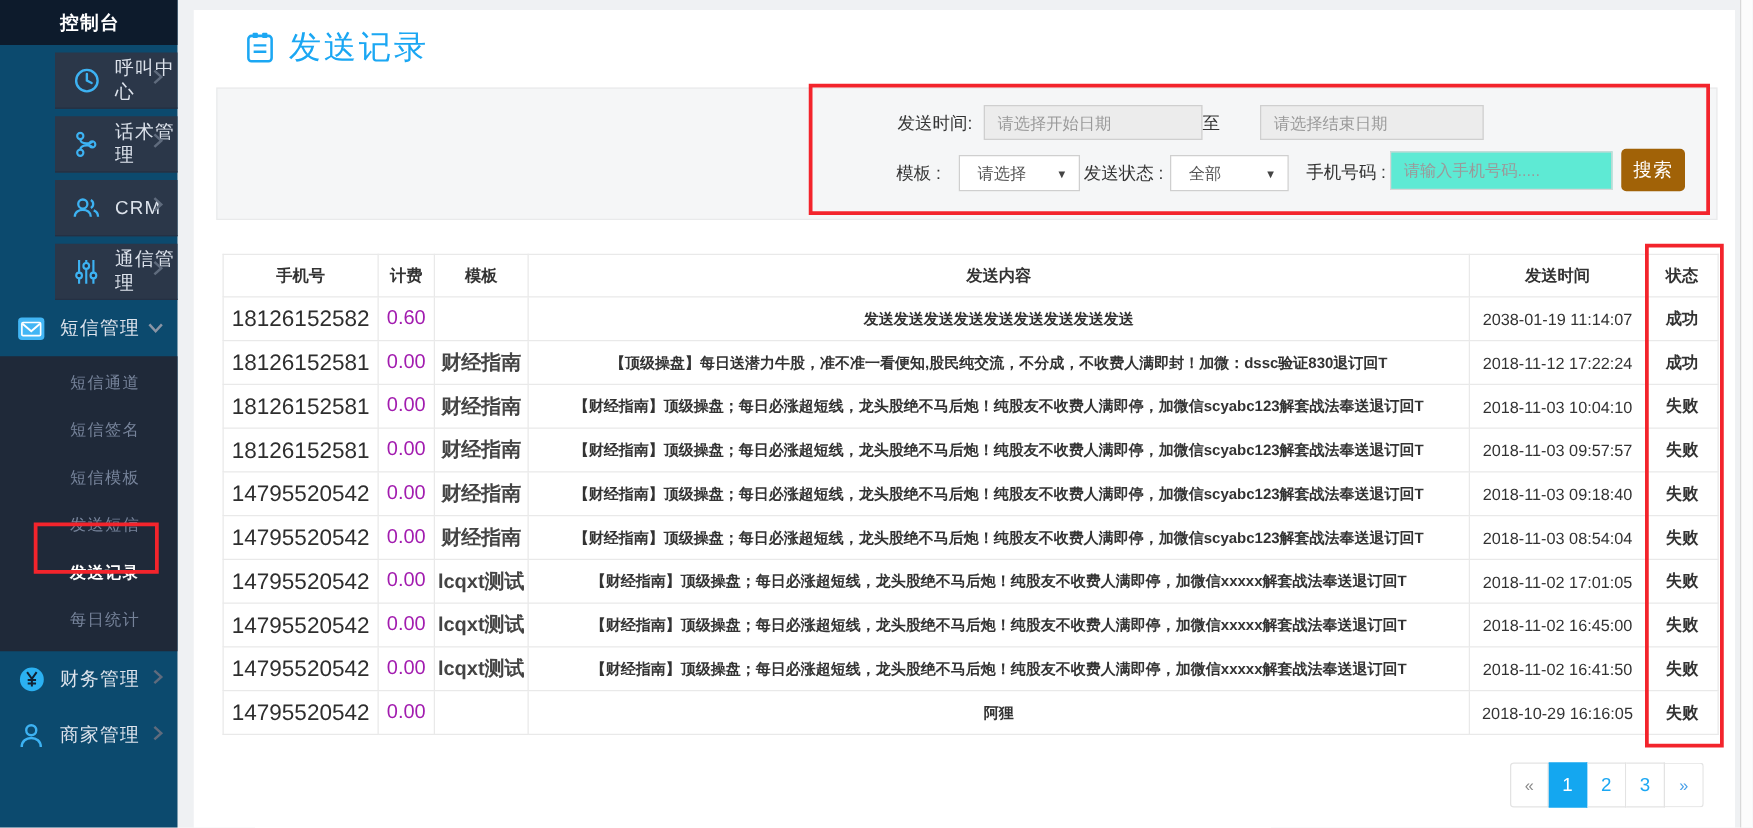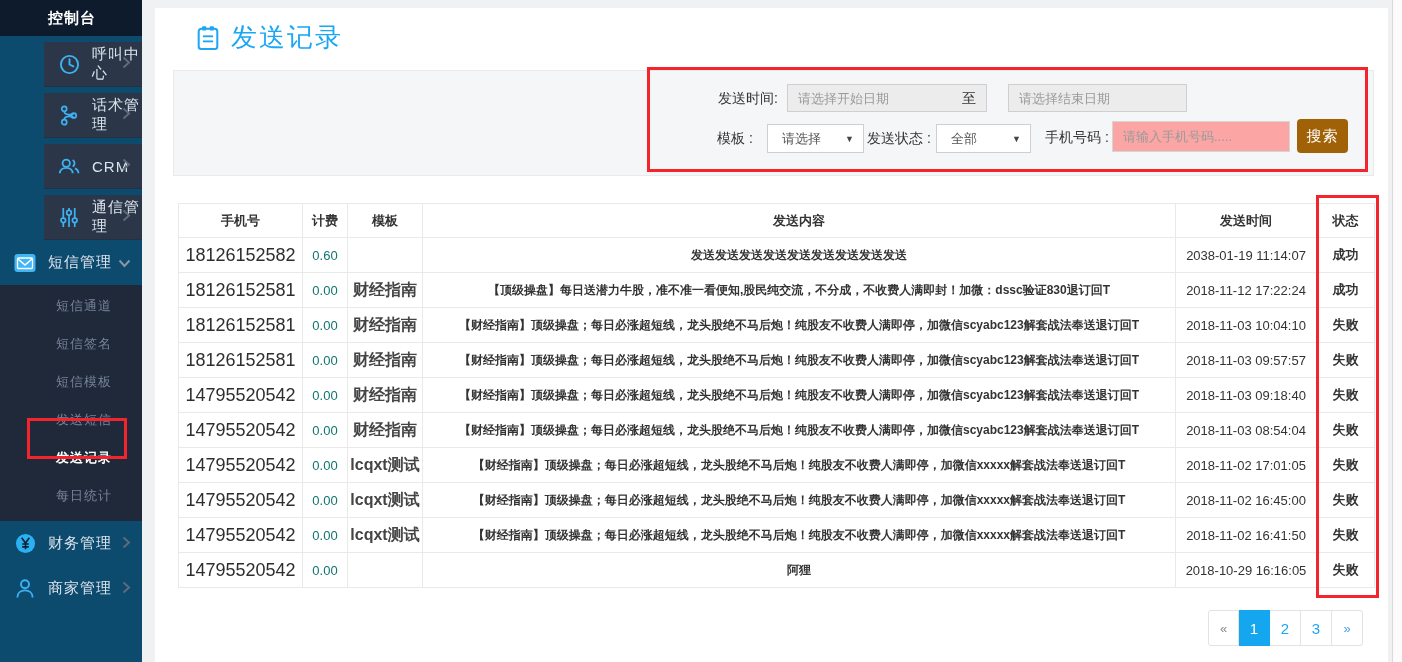--- a/index.html
+++ b/index.html
@@ -30,38 +30,38 @@
   .page-title { position:absolute; left:42px; top:12px; display:flex; align-items:center; gap:12px; }
   .page-title .txt { color:#1ba7f3; font-size:26px; letter-spacing:2px; }
 
   
   .filter-panel { position:absolute; left:18px; top:62px; width:1201px; height:106px;
     background:#f5f6f7; border:1px solid #e9eaeb; }
   .f-label { position:absolute; font-size:14px; color:#333; height:28px; line-height:28px; }
   .f-input { position:absolute; height:28px; border:1px solid #cfcfcf; background:#ececec;
     font-size:13px; color:#555; padding:0 10px; outline:none; }
   .f-input::placeholder { color:#9a9a9a; }
-  .f-input.white { background:#fca5a5; border:1px solid #d6d6d6; }
+  .f-input.white { background:#5eead4; border:1px solid #d6d6d6; }
   .f-select { position:absolute; height:29px; background:#ffffff; border:1px solid #cfcfcf;
     display:flex; align-items:center; justify-content:space-between;
     padding:0 9px 0 14px; font-size:13px; color:#555; cursor:pointer; }
   .f-select .caret { font-size:9px; color:#444; }
   .search-btn { position:absolute; left:1123px; top:48px; width:51px; height:34px;
     background:#a16207; color:#fff; font-size:15px; border:none; border-radius:4px;
     cursor:pointer; letter-spacing:1px; }
 
   
   table.records { position:absolute; left:23px; top:195px; width:1196px;
     border-collapse:collapse; table-layout:fixed; }
   .records th, .records td { border:1px solid #e9e9e9; text-align:center;
     overflow:hidden; white-space:nowrap; }
   .records th { height:34px; font-size:13px; color:#333; font-weight:bold; background:#fff;margin-left:16px; }
   .records td { height:35px; color:#333; }
   .records td.phone { font-size:18px; color:#2e2e2e; font-weight:400; }
-  .records td.fee { font-size:13px; color:#0f766e; }
+  .records td.fee { font-size:16px; color:#a21caf; }
   .records td.tpl { font-size:16px; font-weight:600; color:#444; }
   .records td.content { font-size:12px; font-weight:600; color:#333; }
   .records td.time { font-size:13px; color:#333; }
   .records td.status { font-size:13px; font-weight:600; color:#333; }
 
   
   .pagination { position:absolute; left:1053px; top:602px; display:flex; }
   .page-btn { min-width:31px; height:36px; padding:0 9px; background:#fff;
     border:1px solid #e3e3e3; border-left:none; display:flex; align-items:center;
     justify-content:center; font-size:15px; color:#1ba7f3; cursor:pointer; }
@@ -205,21 +205,21 @@
         <rect x="15" y="1" width="5" height="5" rx="1" fill="#1ba7f3"></rect>
         <line x1="7" y1="13" x2="19" y2="13" stroke="#1ba7f3" stroke-width="2.2"></line>
         <line x1="7" y1="19" x2="19" y2="19" stroke="#1ba7f3" stroke-width="2.2"></line>
       </svg>
     </span>
     <span class="txt">发送记录</span>
   </div>
 
   <section class="filter-panel">
     <span class="f-label" style="left:544px; top:13px;">发送时间:</span>
-    <input class="f-input" style="left: 613px; top: 13px; width: 200px;" placeholder="请选择开始日期">
+    <input class="f-input" style="left: 613px; top: 13px; width: 175px;" placeholder="请选择开始日期">
     <span class="f-label" style="left:788px; top:13px;">至</span>
     <input class="f-input" style="left: 834px; top: 13px; width: 179px;" placeholder="请选择结束日期">
 
     <span class="f-label" style="left:543px; top:53px;">模板 :</span>
     <div class="f-select" style="left:593px; top:53px; width:97px;">
       <span>请选择</span>
       <span class="caret">▼</span>
     </div>
 
     <span class="f-label" style="left:693px; top:53px;">发送状态 :</span>

